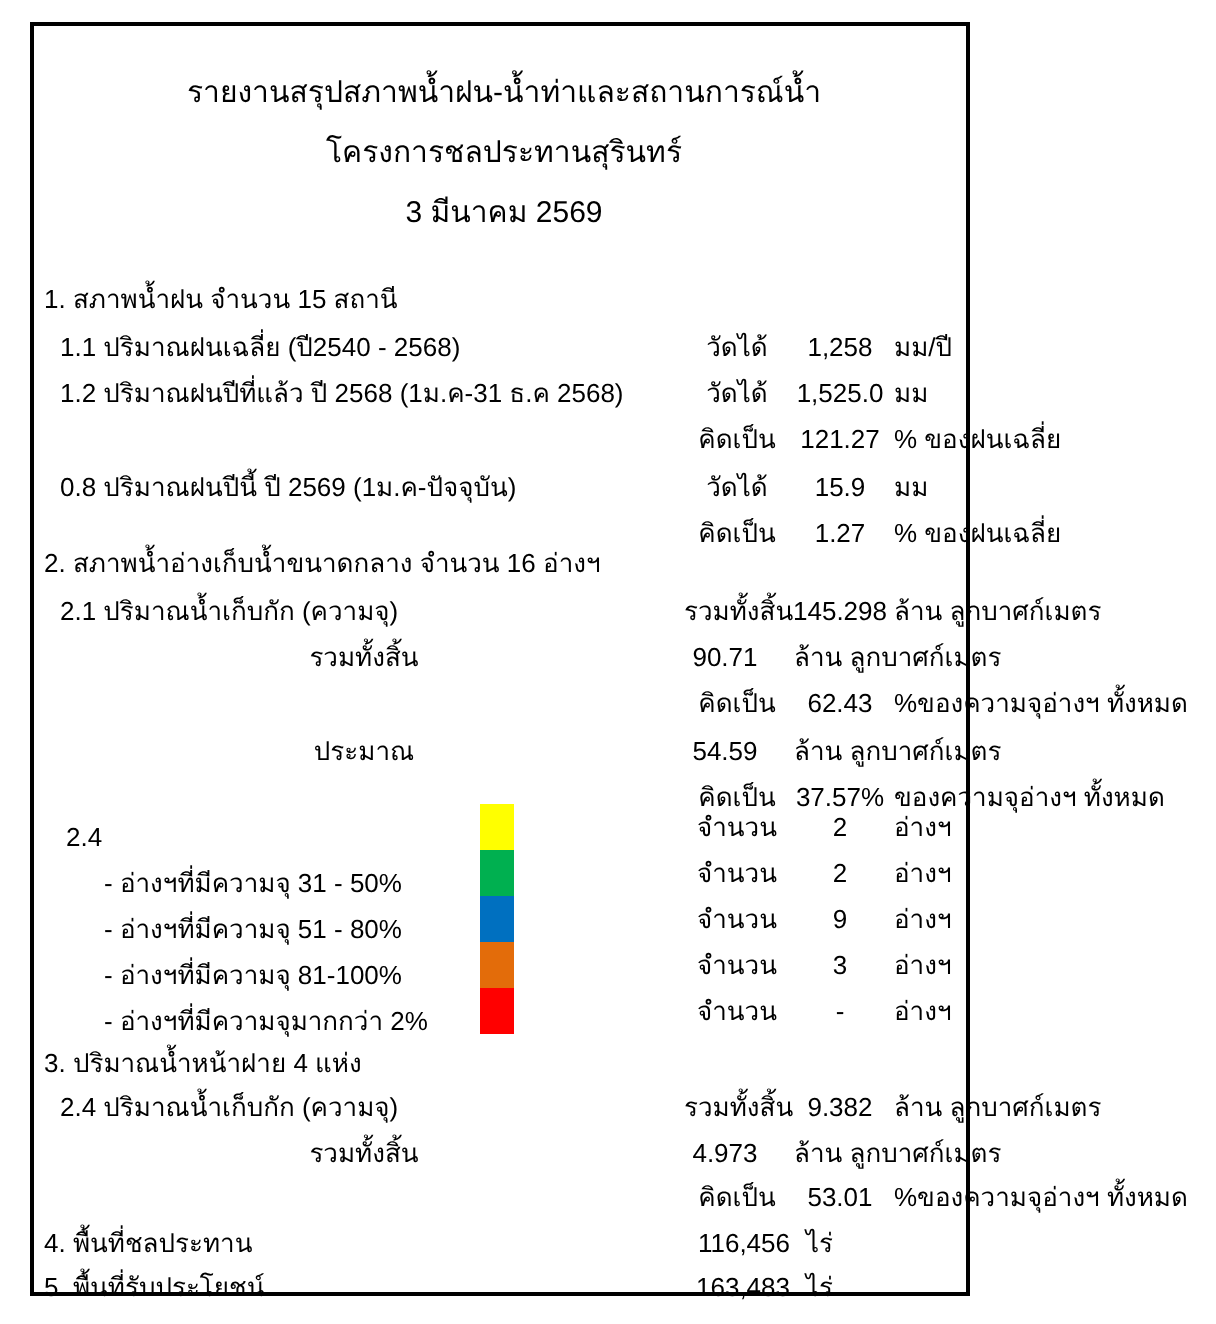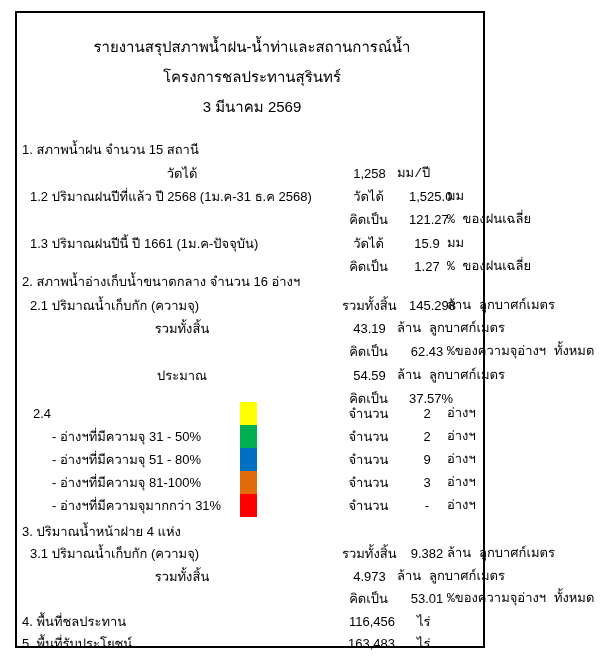--- a/index.html
+++ b/index.html
@@ -28,26 +28,26 @@
     align-items:center;
     height:23.4px;
     font-size:13px;
     line-height:1;
   }
   .b3 .row{height:22.5px;}
   .legend-row{height:23px;}
   .c1{white-space:nowrap;}
   .c1.sub{padding-left:8px;}
   .c2{text-align:center;white-space:nowrap;margin-left:12px;}
-  .c3{text-align:center;white-space:nowrap;margin-left:14px;}
-  .c4{padding-left:2px;white-space:nowrap;font-family:Liberation Mono, monospace;}
+  .c3{text-align:center;white-space:nowrap;}
+  .c4{padding-left:2px;white-space:nowrap;}
   .u{}
   .val-right{text-align:right;}
   .unit-close{text-align:left;padding-left:8px;}
-  .c1.lg{position:relative;display:flex;align-items:center;height:100%;padding-left:11px;box-sizing:border-box;}
+  .c1.lg{position:relative;display:flex;align-items:flex-end;height:100%;padding-left:11px;box-sizing:border-box;}
   .num{width:19px;flex:none;}
   .swatch{position:absolute;left:218px;top:0;width:17px;height:100%;display:block;}
 </style>
 </head>
 <body>
 
 <div class="frame">
 
   <div class="title-block">
     <div>รายงานสรุปสภาพน้ำฝน-น้ำท่าและสถานการณ์น้ำ</div>
@@ -56,38 +56,39 @@
   </div>
 
   <div class="block b1">
     <div class="row">
       <div class="c1 u">1. สภาพน้ำฝน จำนวน 15 สถานี</div>
       <div class="c2"></div>
         <div class="c3"></div>
         <div class="c4"></div>
     </div>
     <div class="row">
+      <div class="c1 sub">1.1 ปริมาณฝนเฉลี่ย (ปี2540 - 2568)</div>
       <div class="c2">วัดได้</div>
       <div class="c3">1,258</div>
       <div class="c4">มม/ปี</div>
     </div>
     <div class="row">
       <div class="c1 sub">1.2 ปริมาณฝนปีที่แล้ว ปี 2568 (1ม.ค-31 ธ.ค 2568)</div>
       <div class="c2">วัดได้</div>
       <div class="c3">1,525.0</div>
       <div class="c4">มม</div>
     </div>
     <div class="row">
       <div class="c1 sub"></div>
       <div class="c2">คิดเป็น</div>
       <div class="c3">121.27</div>
       <div class="c4">% ของฝนเฉลี่ย</div>
     </div>
     <div class="row">
-      <div class="c1 sub">1.3 ปริมาณฝนปีนี้ ปี 1661 (1ม.ค-ปัจจุบัน)</div>
+      <div class="c1 sub">0.8 ปริมาณฝนปีนี้ ปี 2569 (1ม.ค-ปัจจุบัน)</div>
       <div class="c2">วัดได้</div>
       <div class="c3">15.9</div>
       <div class="c4">มม</div>
     </div>
     <div class="row">
       <div class="c1 sub"></div>
       <div class="c2">คิดเป็น</div>
       <div class="c3">1.27</div>
       <div class="c4">% ของฝนเฉลี่ย</div>
     </div>
@@ -101,38 +102,39 @@
         <div class="c4"></div>
     </div>
     <div class="row">
       <div class="c1 sub">2.1 ปริมาณน้ำเก็บกัก (ความจุ)</div>
       <div class="c2">รวมทั้งสิ้น</div>
       <div class="c3">145.298</div>
       <div class="c4">ล้าน ลูกบาศก์เมตร</div>
     </div>
     <div class="row">
       <div class="c2">รวมทั้งสิ้น</div>
-      <div class="c3">43.19</div>
+      <div class="c3">90.71</div>
       <div class="c4">ล้าน ลูกบาศก์เมตร</div>
     </div>
     <div class="row">
       <div class="c1 sub"></div>
       <div class="c2">คิดเป็น</div>
       <div class="c3">62.43</div>
       <div class="c4">%ของความจุอ่างฯ ทั้งหมด</div>
     </div>
     <div class="row">
       <div class="c2">ประมาณ</div>
       <div class="c3">54.59</div>
       <div class="c4">ล้าน ลูกบาศก์เมตร</div>
     </div>
     <div class="row">
       <div class="c1 sub"></div>
       <div class="c2">คิดเป็น</div>
       <div class="c3">37.57%</div>
+      <div class="c4">ของความจุอ่างฯ ทั้งหมด</div>
     </div>
   </div>
 
   <div class="block blegend">
     <div class="row legend-row">
       <div class="c1 lg">
         <span class="num">2.4</span>
         <span class="swatch" style="background: rgb(255, 255, 0);"></span>
       </div>
       <div class="c2">จำนวน</div>
@@ -165,38 +167,38 @@
         <span>- อ่างฯที่มีความจุ 81-100%</span>
         <span class="swatch" style="background: rgb(227, 108, 10);"></span>
       </div>
       <div class="c2">จำนวน</div>
       <div class="c3">3</div>
       <div class="c4">อ่างฯ</div>
     </div>
     <div class="row legend-row">
       <div class="c1 lg">
         <span class="num"></span>
-        <span>- อ่างฯที่มีความจุมากกว่า 31%</span>
+        <span>- อ่างฯที่มีความจุมากกว่า 2%</span>
         <span class="swatch" style="background: rgb(255, 0, 0);"></span>
       </div>
       <div class="c2">จำนวน</div>
       <div class="c3">-</div>
       <div class="c4">อ่างฯ</div>
     </div>
   </div>
 
   <div class="block b3">
     <div class="row">
       <div class="c1 u">3. ปริมาณน้ำหน้าฝาย 4 แห่ง</div>
       <div class="c2"></div>
         <div class="c3"></div>
         <div class="c4"></div>
     </div>
     <div class="row">
-      <div class="c1 sub">3.1 ปริมาณน้ำเก็บกัก (ความจุ)</div>
+      <div class="c1 sub">2.4 ปริมาณน้ำเก็บกัก (ความจุ)</div>
       <div class="c2">รวมทั้งสิ้น</div>
       <div class="c3">9.382</div>
       <div class="c4">ล้าน ลูกบาศก์เมตร</div>
     </div>
     <div class="row">
       <div class="c2">รวมทั้งสิ้น</div>
       <div class="c3">4.973</div>
       <div class="c4">ล้าน ลูกบาศก์เมตร</div>
     </div>
     <div class="row">

